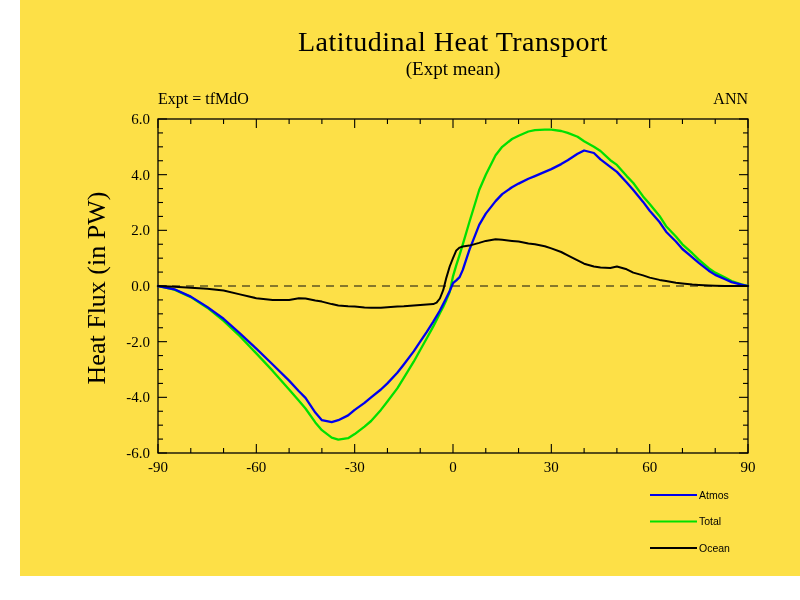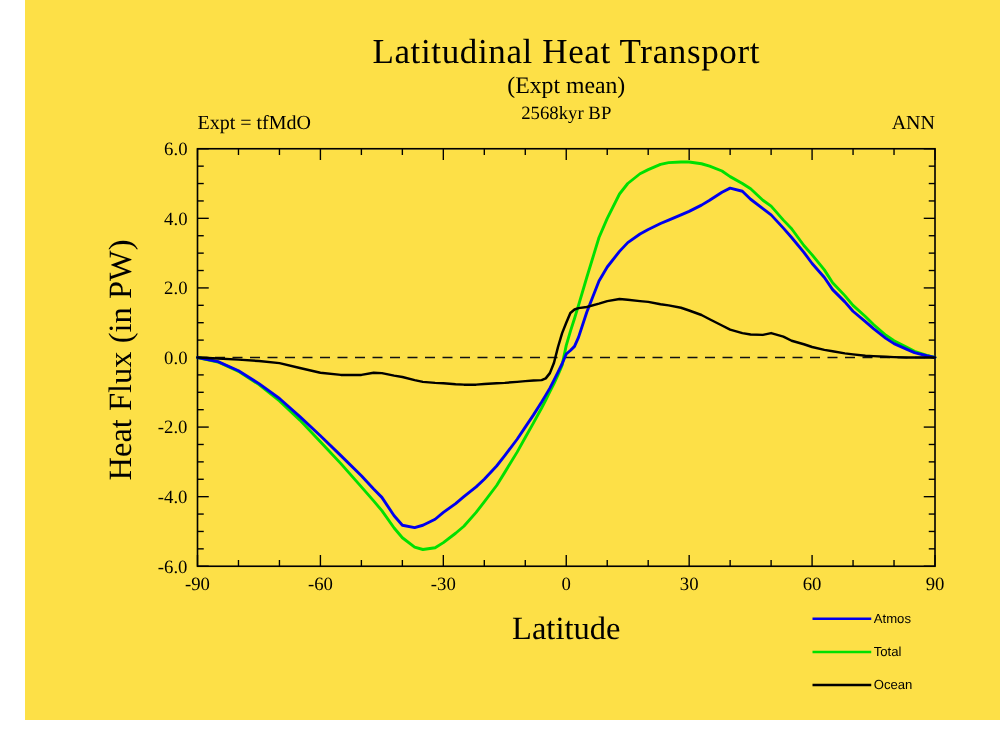--- a/index.html
+++ b/index.html
@@ -44,27 +44,25 @@
   }
   svg text{font-family:"Liberation Serif","DejaVu Serif",serif;}
   svg text.legend-text{font-family:"Liberation Sans","DejaVu Sans",sans-serif;}
 </style>
 </head>
 <body>
 
 <div class="canvas">
   <div class="title">Latitudinal Heat Transport</div>
   <div class="subtitle">(Expt mean)</div>
-  <div class="time-label">2568kyr BP</div>
   <div class="expt-label">Expt = tfMdO</div>
   <div class="season-label">ANN</div>
   <div class="ylabel">
     <span>Heat Flux (in PW)</span>
   </div>
-  <div class="xlabel">Latitude</div>
   <svg id="plot" width="800" height="600" viewBox="0 0 800 600" style="position:absolute;left:0;top:0;">
       <line x1="138" y1="286" x2="728" y2="286" stroke="#111" stroke-width="1.1" stroke-dasharray="8 6"></line>
       <rect x="138" y="119" width="590" height="334" fill="none" stroke="#000" stroke-width="1.3"></rect>
       <line x1="170.77777777777777" y1="453" x2="170.77777777777777" y2="448" stroke="#000" stroke-width="1.1"></line>
       <line x1="170.77777777777777" y1="119" x2="170.77777777777777" y2="124" stroke="#000" stroke-width="1.1"></line>
       <line x1="203.55555555555554" y1="453" x2="203.55555555555554" y2="448" stroke="#000" stroke-width="1.1"></line>
       <line x1="203.55555555555554" y1="119" x2="203.55555555555554" y2="124" stroke="#000" stroke-width="1.1"></line>
       <line x1="269.1111111111111" y1="453" x2="269.1111111111111" y2="448" stroke="#000" stroke-width="1.1"></line>
       <line x1="269.1111111111111" y1="119" x2="269.1111111111111" y2="124" stroke="#000" stroke-width="1.1"></line>
       <line x1="301.8888888888889" y1="453" x2="301.8888888888889" y2="448" stroke="#000" stroke-width="1.1"></line>

